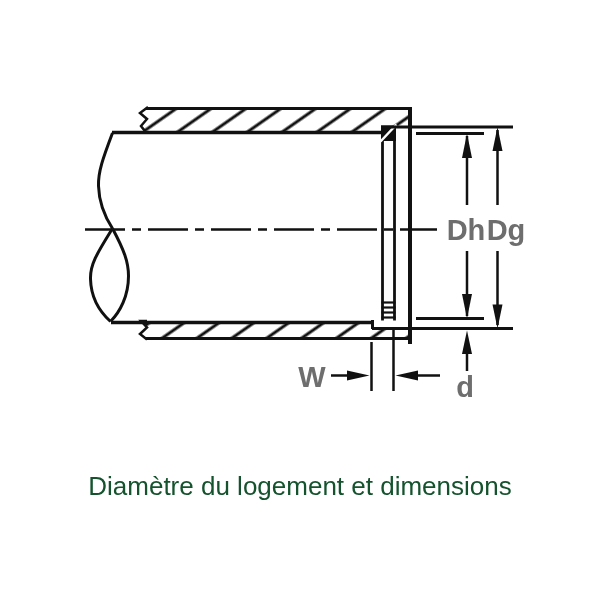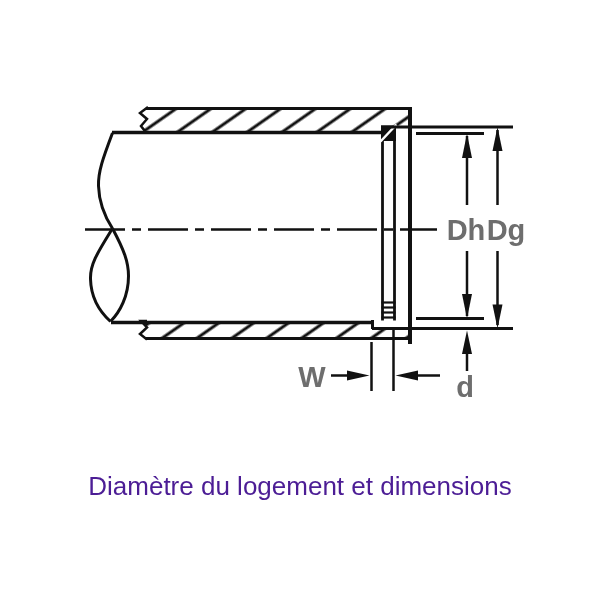--- a/index.html
+++ b/index.html
@@ -25,21 +25,21 @@
     font-weight: bold;
   }
   .caption {
     position: absolute;
     left: 0;
     top: 470px;
     width: 600px;
     text-align: center;
     font-size: 26px;
     line-height: 33px;
-    color: #4c1d95;
+    color: #14532d;
   }
 </style>
 </head>
 <body>
 
 <div class="canvas">
 
   <svg width="600" height="600" viewBox="0 0 600 600">
 
     <defs>

